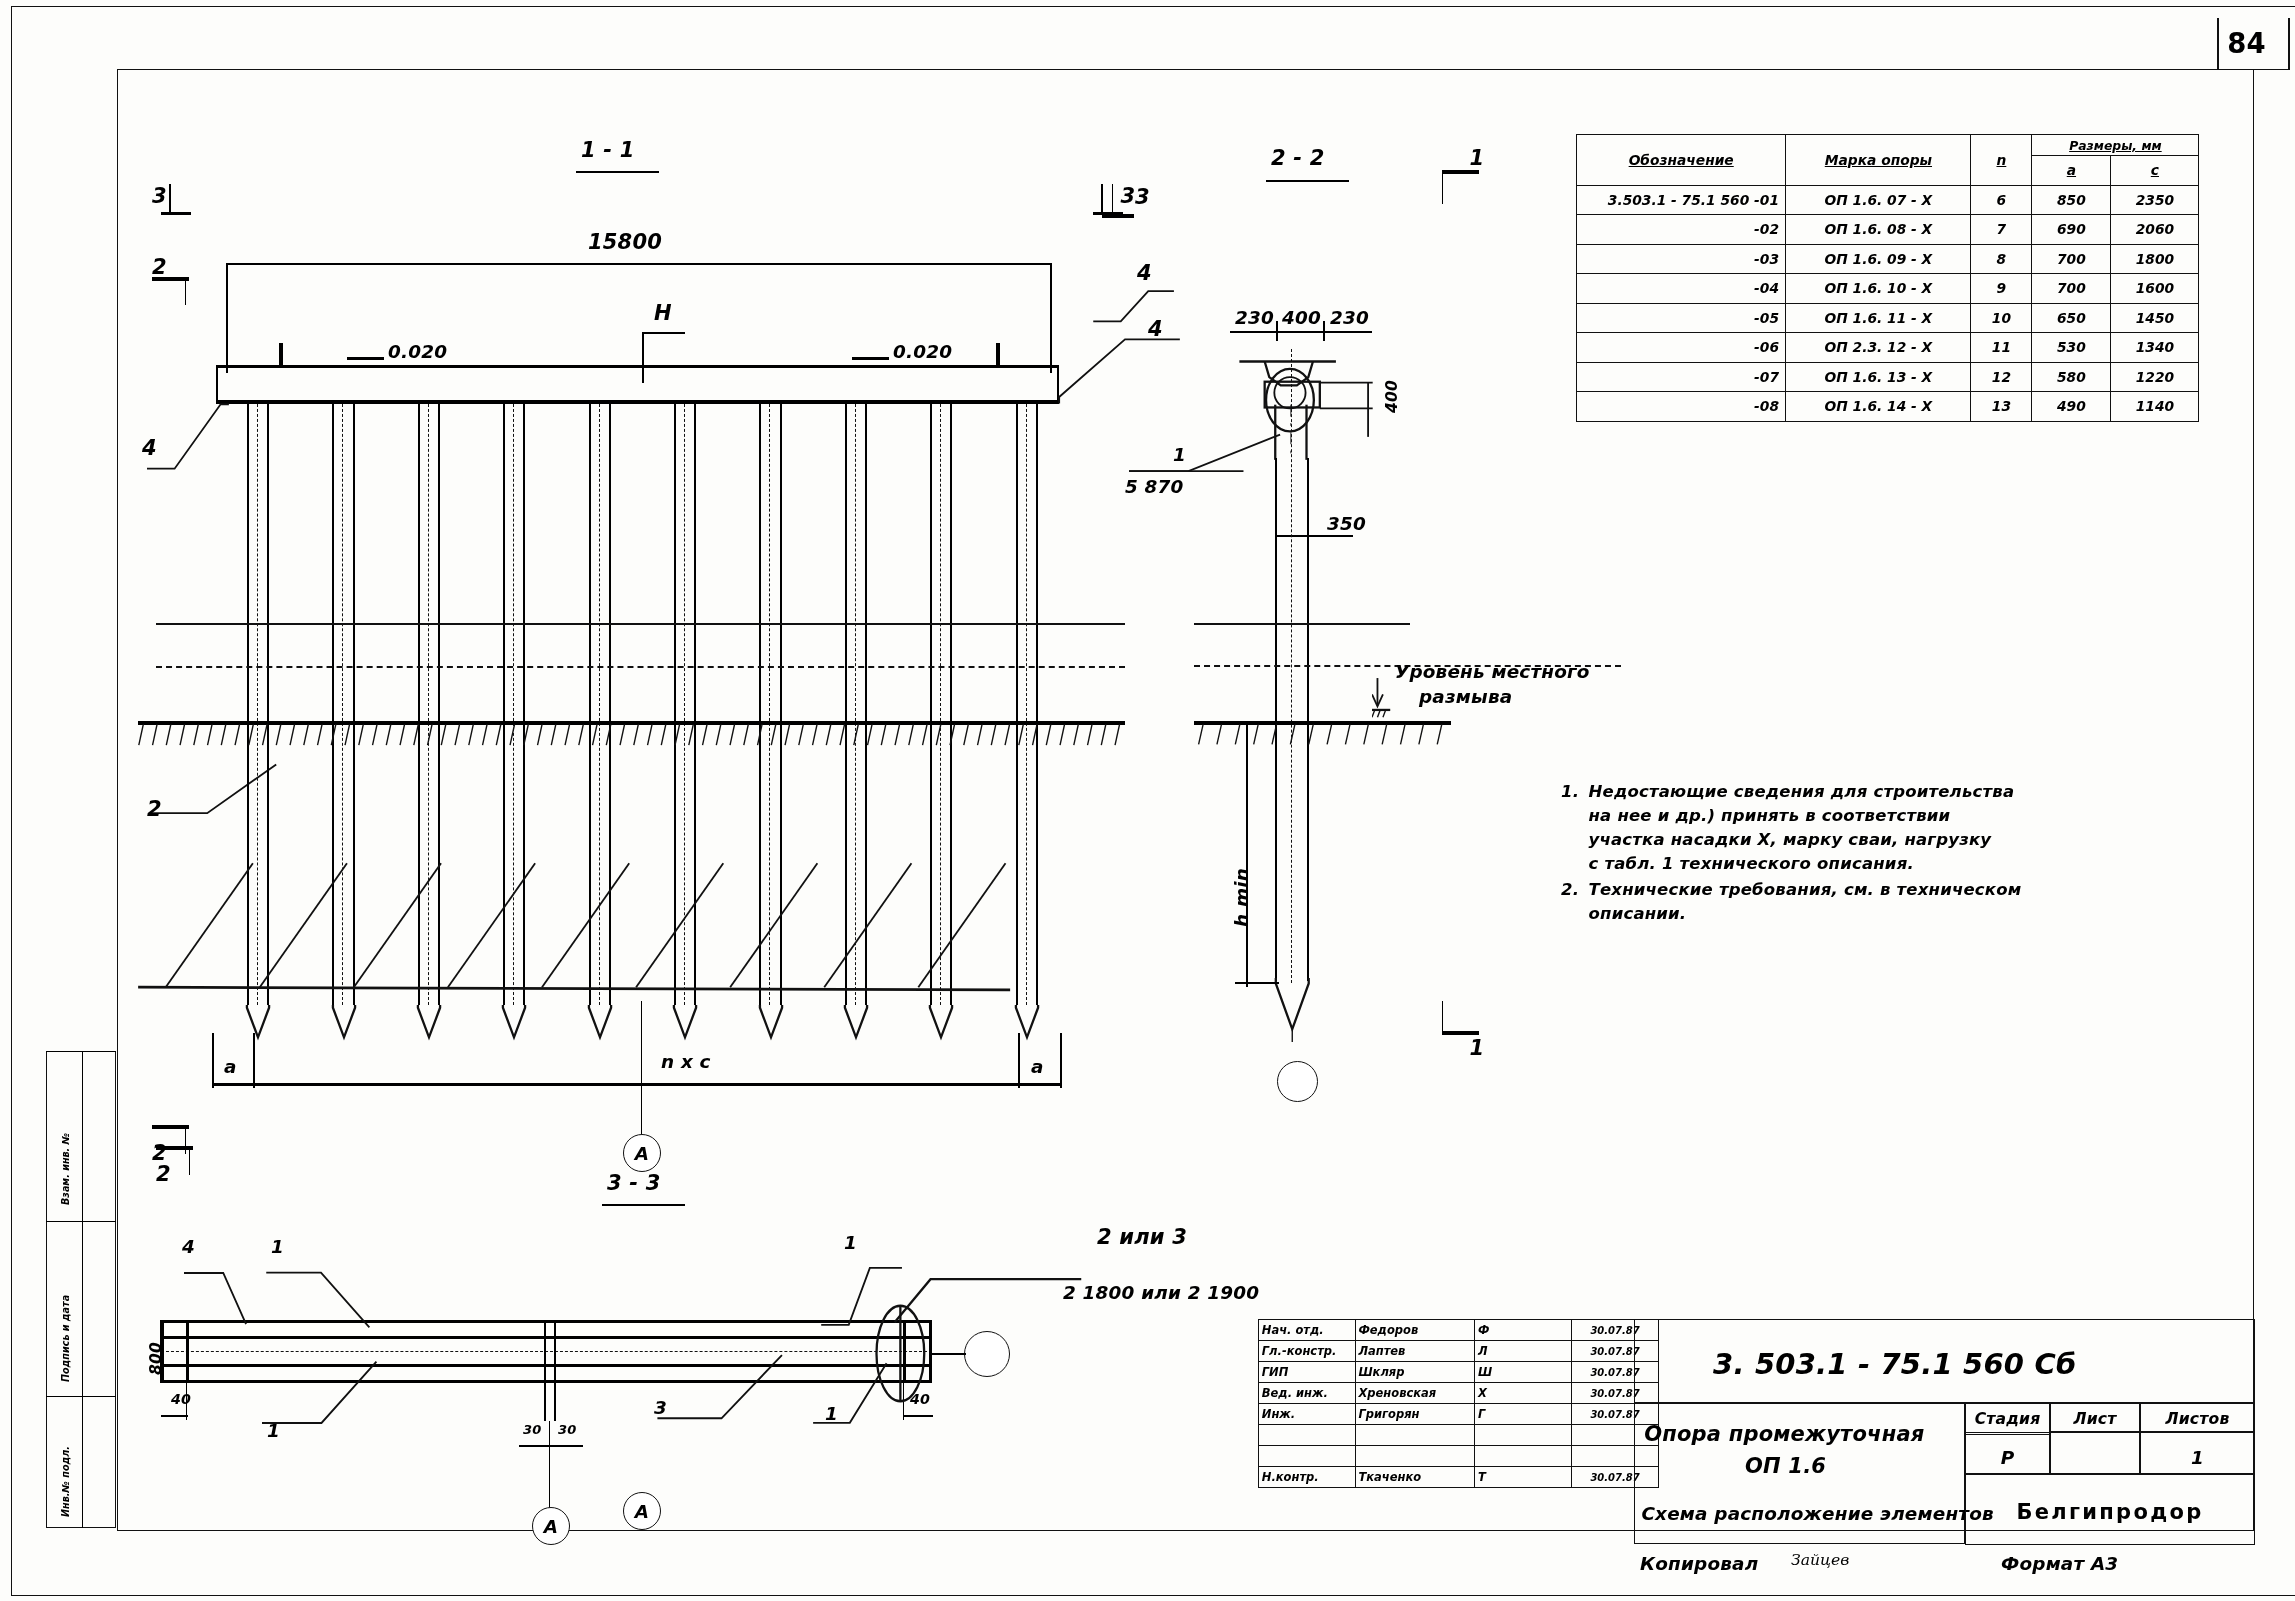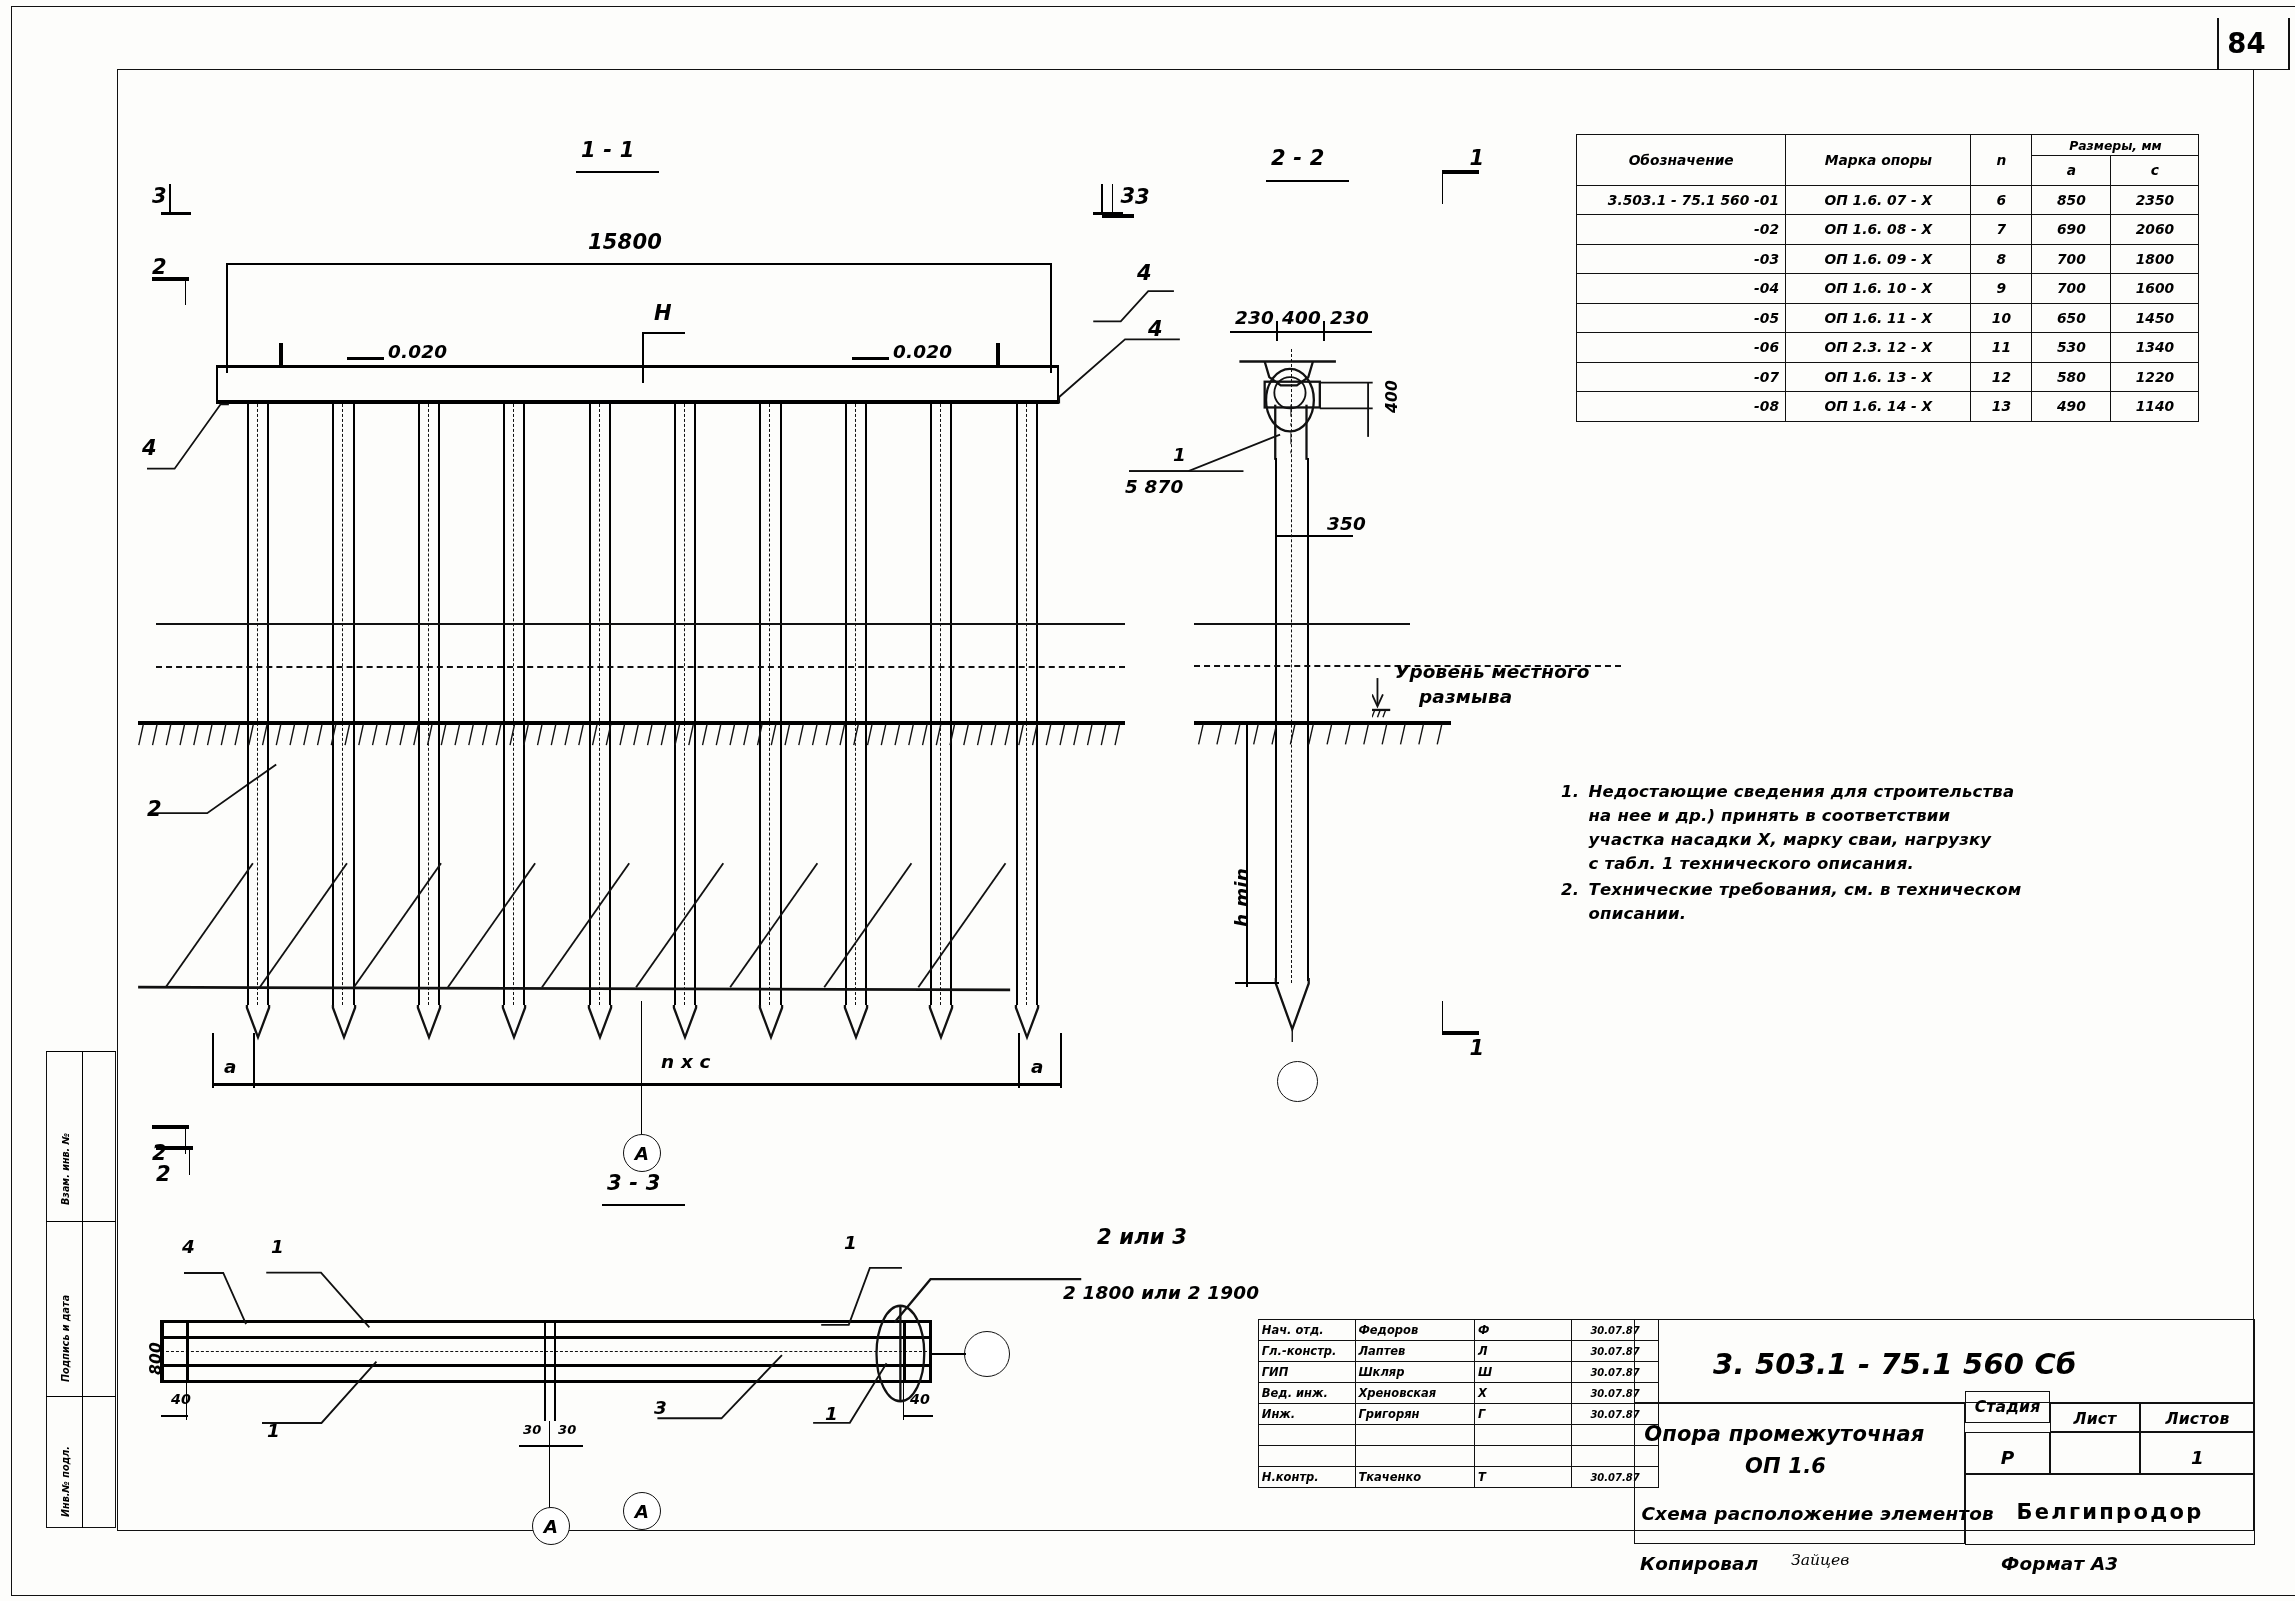--- a/index.html
+++ b/index.html
@@ -36,21 +36,21 @@
   .vtitle-rule{position:absolute;height:2.3px;background:#000;} .t18{font-size:13px;}
   .t20{font-size:14.2px;} .t22{font-size:15.6px;} .t26{font-size:18.4px;}
   .t30{font-size:21px;} .t36{font-size:29px;}
   
   #spec{left:1576px;top:134px;border-collapse:collapse;}
   #spec td,#spec th{
     border:1.4px solid #111;padding:0;text-align:center;vertical-align:middle;
     font-family:"DejaVu Sans",sans-serif;font-style:italic;font-weight:bold;
     font-size:13.8px;color:#000;height:28.5px;
   }
-  #spec th{font-size:13.8px;}
+  #spec th{font-size:13.8px;text-decoration:underline;}
   #spec .lft{text-align:right;padding-right:6.4px;}
   #spec .w1{width:202px;} #spec .w2{width:184px;}
   #spec .w3{width:60px;} #spec .w4{width:78px;} #spec .w5{width:87px;}
   
   #notes{left:1561px;top:780px;width:716px;}
   .note{display:flex;margin-bottom:2.8px;}
   .note-num{width:27.5px;flex:0 0 27.5px;}
   .note-body{flex:1;}
   .note-line{font-size:16.5px;line-height:1.45;}
   
@@ -735,21 +735,21 @@
     <div class="abs" style="left:376px;top:0;width:621px;height:84px;border:1.4px solid #111;box-sizing:border-box;">
       <div class="abs hand t36" style="left:78px;top:27px;">3. 503.1 - 75.1   560 Сб</div>
     </div>
 
     <div class="abs" style="left:376px;top:84px;width:331px;height:141px;border:1.4px solid #111;box-sizing:border-box;">
       <div class="abs hand t30" style="left:9.2px;top:18.4px;">Опора  промежуточная</div>
       <div class="abs hand t30" style="left:110px;top:50px;">ОП 1.6</div>
       <div class="abs hand t26" style="left:6.4px;top:99px;">Схема  расположение  элементов</div>
     </div>
 
-    <div class="abs" style="left:707px;top:72px;width:85px;height:32px;border:1.4px solid #111;box-sizing:border-box;text-align:center;">
+    <div class="abs" style="left:707px;top:84px;width:85px;height:32px;border:1.4px solid #111;box-sizing:border-box;text-align:center;">
       <span class="hand t22" style="display:inline-block;margin-top:6.4px;">Стадия</span>
     </div>
     <div class="abs" style="left:792px;top:84px;width:90px;height:28.5px;border:1.4px solid #111;box-sizing:border-box;text-align:center;">
       <span class="hand t22" style="display:inline-block;margin-top:6.4px;">Лист</span>
     </div>
     <div class="abs" style="left:882px;top:84px;width:115px;height:28.5px;border:1.4px solid #111;box-sizing:border-box;text-align:center;">
       <span class="hand t22" style="display:inline-block;margin-top:6.4px;">Листов</span>
     </div>
     <div class="abs" style="left:707px;top:113px;width:85px;height:42px;border:1.4px solid #111;box-sizing:border-box;text-align:center;">
       <span class="hand t26" style="display:inline-block;margin-top:13.8px;">Р</span>

